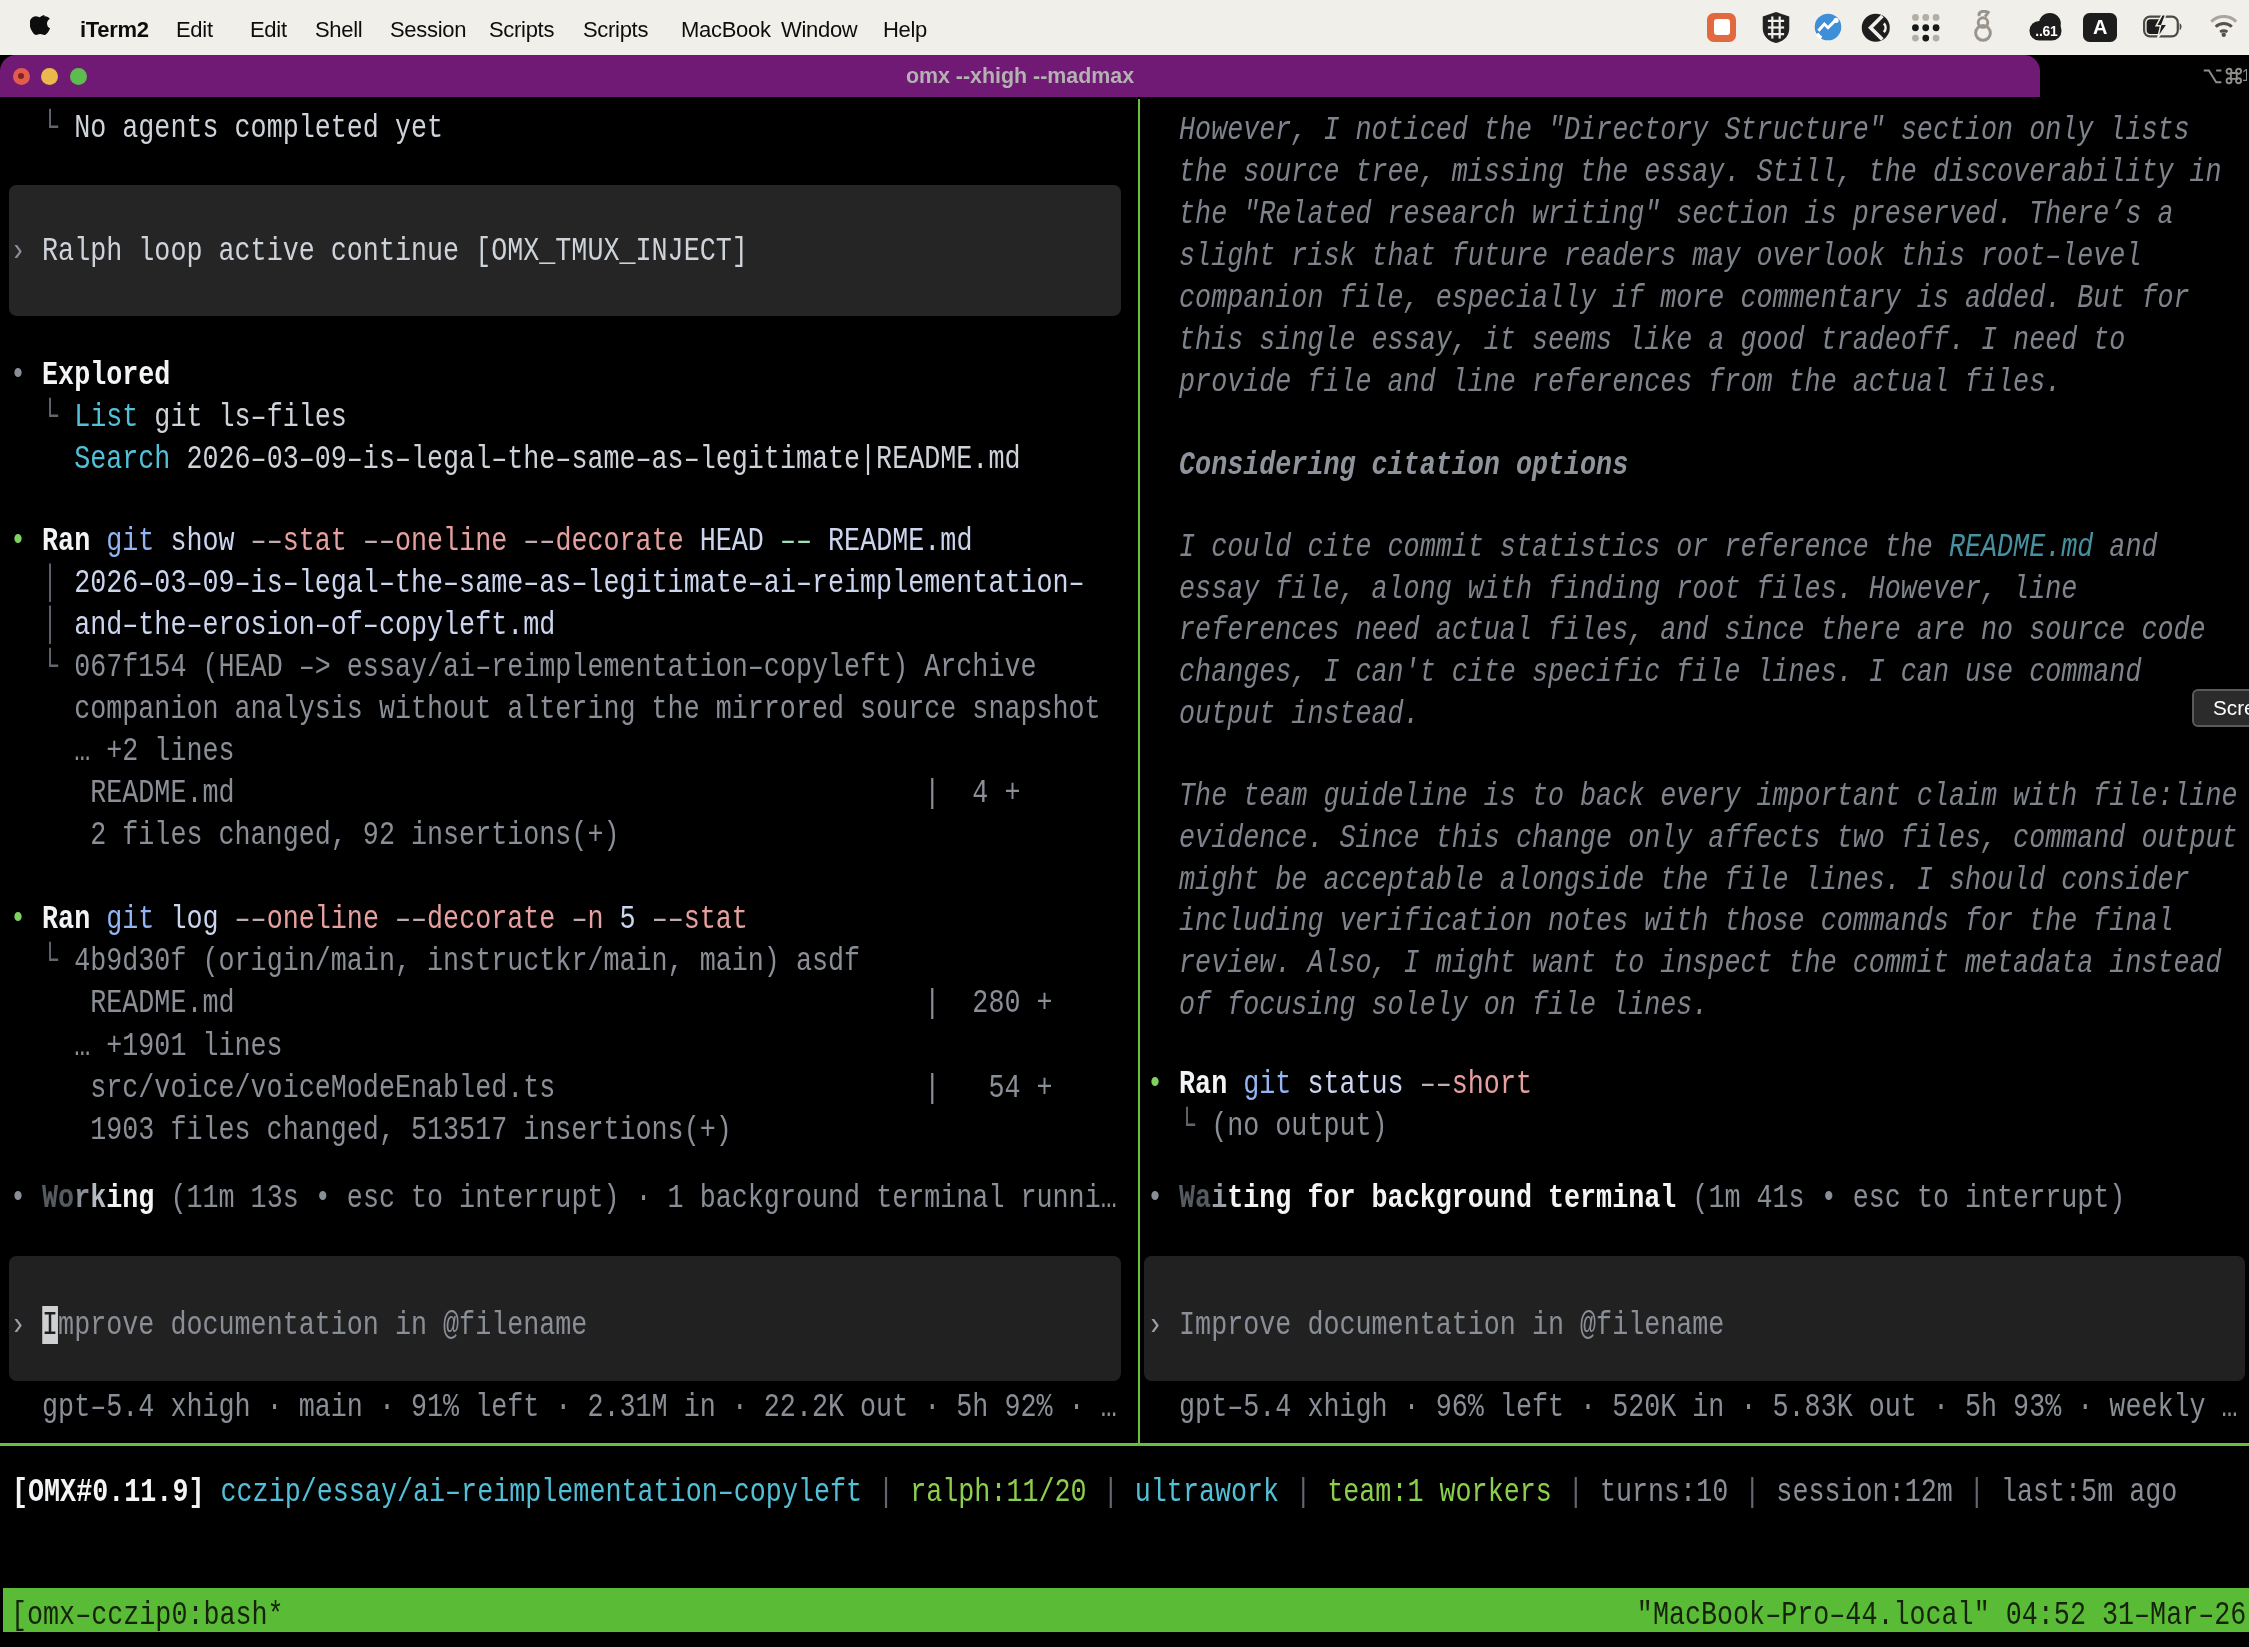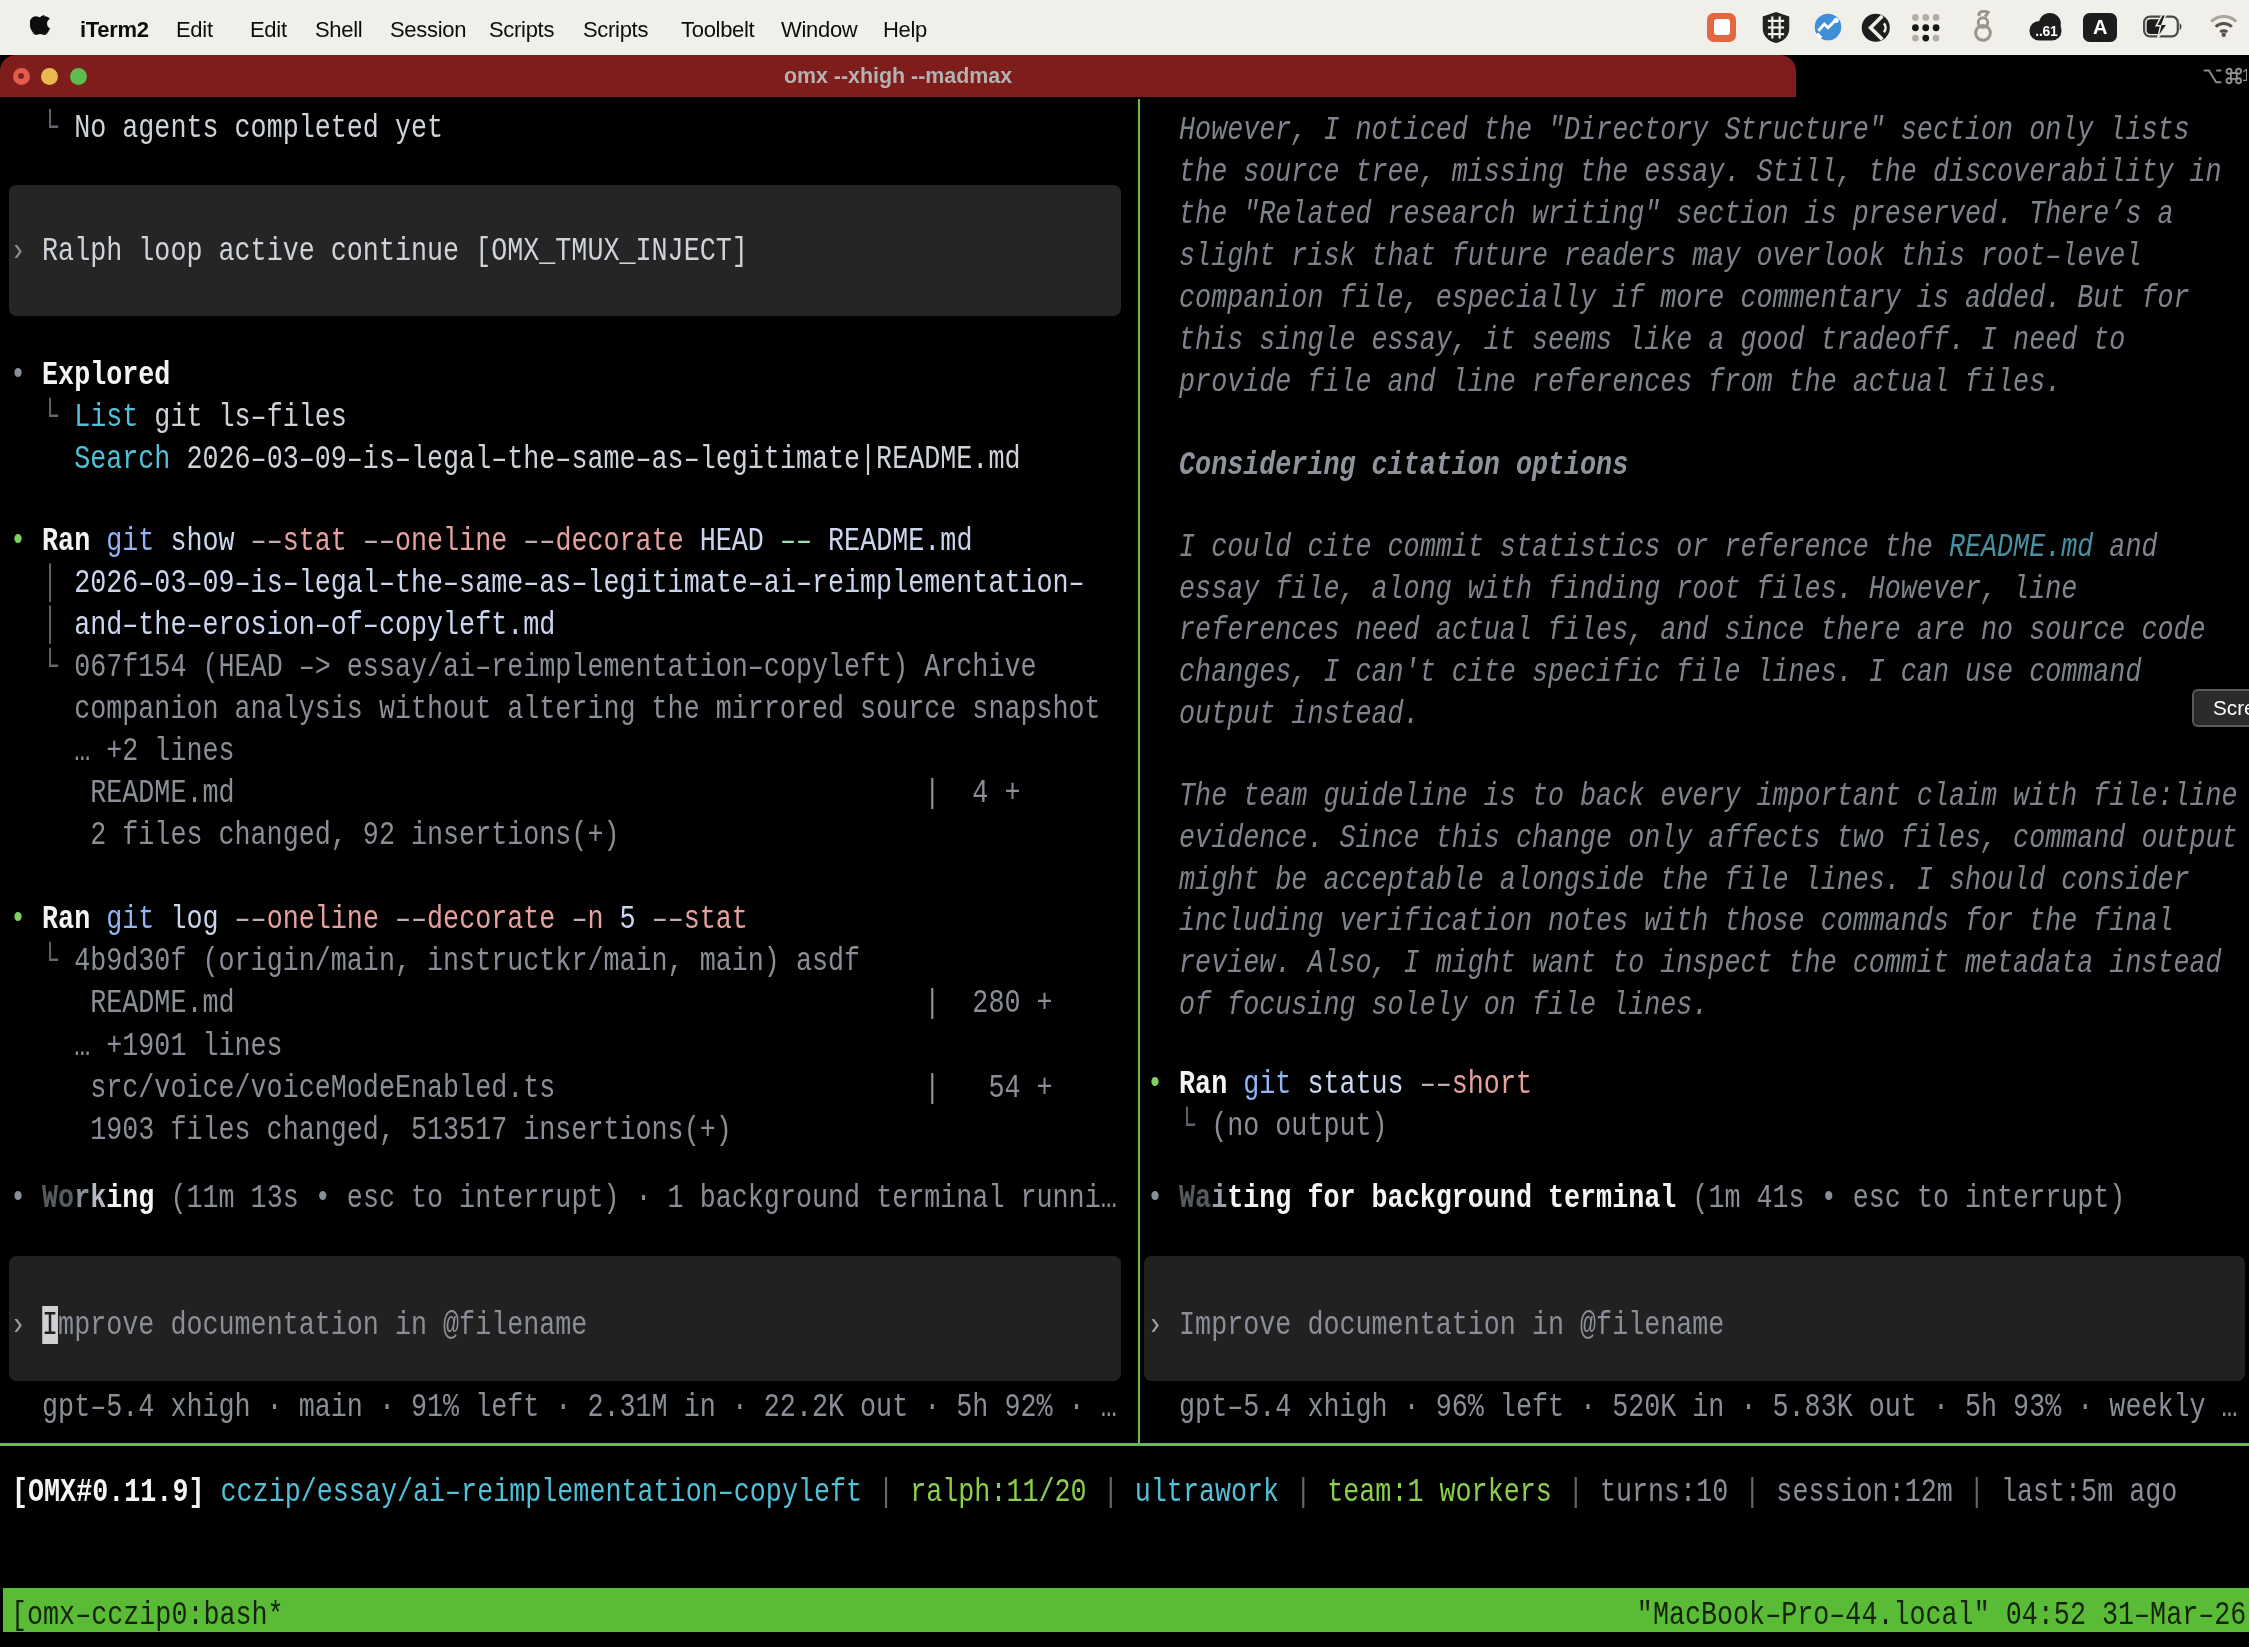--- a/index.html
+++ b/index.html
@@ -11,21 +11,21 @@
 <path fill="#0d0d0d" d="M19.5 0c.3 2.2-.6 4.3-1.9 5.9-1.4 1.6-3.5 2.8-5.6 2.6-.3-2.1.7-4.3 1.9-5.7C15.3 1.2 17.6.2 19.5 0z"></path>
 <path fill="#0d0d0d" d="M27 24.6c-.9 2.2-1.4 3.1-2.6 5-1.7 2.6-4 5.9-6.9 5.9-2.6 0-3.3-1.7-6.8-1.7-3.5 0-4.3 1.7-6.9 1.7C1 35.6-1.2 32.1-2.8 29.5-7.4 22.3-7.9 13.9-5 9.4-3 6.2.3 4.4 3.4 4.4c3.2 0 5.2 1.8 7.8 1.8 2.5 0 4.1-1.8 7.8-1.8 2.8 0 5.7 1.5 7.8 4.1-6.9 3.8-5.8 13.5.2 16.1z" transform="translate(5,-2) scale(.82)"></path>
 </svg>
     <div style="position:absolute;left:80px;top:2.2px;height:55px;line-height:55px;font-weight:700;">iTerm2</div>
     <div style="position:absolute;left:176px;top:2.2px;height:55px;line-height:55px;font-weight:400;">Edit</div>
     <div style="position:absolute;left:250px;top:2.2px;height:55px;line-height:55px;font-weight:400;">Edit</div>
     <div style="position:absolute;left:315px;top:2.2px;height:55px;line-height:55px;font-weight:400;">Shell</div>
     <div style="position:absolute;left:390px;top:2.2px;height:55px;line-height:55px;font-weight:400;">Session</div>
     <div style="position:absolute;left:489px;top:2.2px;height:55px;line-height:55px;font-weight:400;">Scripts</div>
     <div style="position:absolute;left:583px;top:2.2px;height:55px;line-height:55px;font-weight:400;">Scripts</div>
-    <div style="position:absolute;left:681px;top:2.2px;height:55px;line-height:55px;font-weight:400;">Toolbelt</div>
+    <div style="position:absolute;left:681px;top:2.2px;height:55px;line-height:55px;font-weight:400;">MacBook</div>
     <div style="position:absolute;left:781px;top:2.2px;height:55px;line-height:55px;font-weight:400;">Window</div>
     <div style="position:absolute;left:883px;top:2.2px;height:55px;line-height:55px;font-weight:400;">Help</div>
 <div style="position:absolute;left:1707px;top:13.3px;width:29px;height:29px;background:#e2693f;border-radius:6.6px;"></div>
 <div style="position:absolute;left:1714px;top:19px;width:15.5px;height:15.5px;background:#fff;border-radius:3px;"></div>
 <div style="position:absolute;left:1714px;top:35px;width:0;height:0;border-left:6.6px solid #e2693f;border-bottom:6.6px solid transparent;"></div>
 <svg style="position:absolute;left:1762px;top:11.8px;" width="28" height="31" viewBox="0 0 38 42">
  <path fill="#222" d="M19 0 37 6 V22 C37 33 29 40 19 42 C9 40 1 33 1 22 V6 Z"></path>
  <g stroke="#efeee8" stroke-width="3">
         <line x1="8" y1="12" x2="30" y2="12"></line>
         <line x1="8" y1="21" x2="30" y2="21"></line>
@@ -80,21 +80,21 @@
  <path d="M3 9 a24 24 0 0 1 34 0"></path>
  </g>
  <g fill="none" stroke="#55524c" stroke-width="4">
  <path d="M9 16 a16 16 0 0 1 22 0"></path>
  <path d="M15 23 a9 9 0 0 1 10 0"></path>
  </g>
  <circle cx="20" cy="27" r="3" fill="#55524c"></circle>
 </svg>
 
 </div>
-<div style="position:absolute;left:0;top:55px;width:1796px;height:42px;background:#7f1d1d;border-radius:16px 16px 0 0;">
+<div style="position:absolute;left:0;top:55px;width:2040px;height:42px;background:#701a75;border-radius:16px 16px 0 0;">
  <div style="position:absolute;left:12.5px;top:12.5px;width:17px;height:17px;border-radius:50%;background:#e25b4e;"></div>
  <div style="position:absolute;left:17.7px;top:17.7px;width:6.6px;height:6.6px;border-radius:50%;background:#7e251c;"></div>
  <div style="position:absolute;left:41px;top:12.5px;width:17px;height:17px;border-radius:50%;background:#eab94e;"></div>
  <div style="position:absolute;left:70px;top:12.5px;width:17px;height:17px;border-radius:50%;background:#5cbd4e;"></div>
  <div style="position:absolute;left:0;top:0;width:100%;text-align:center;font:700 21.4px/42px 'Liberation Sans',sans-serif;color:#b3b2b0;">omx --xhigh --madmax</div>
 </div>
 <svg style="position:absolute;left:2203px;top:66px;" width="44" height="20.7" viewBox="0 0 60 28">
 <g stroke="#8f8e8c" stroke-width="2.6" fill="none">
  <path d="M1 6 h7 l10 16 h7 M18 6 h7"></path>
  <path d="M38 9.5 h8 v8 h-8 z"></path>

